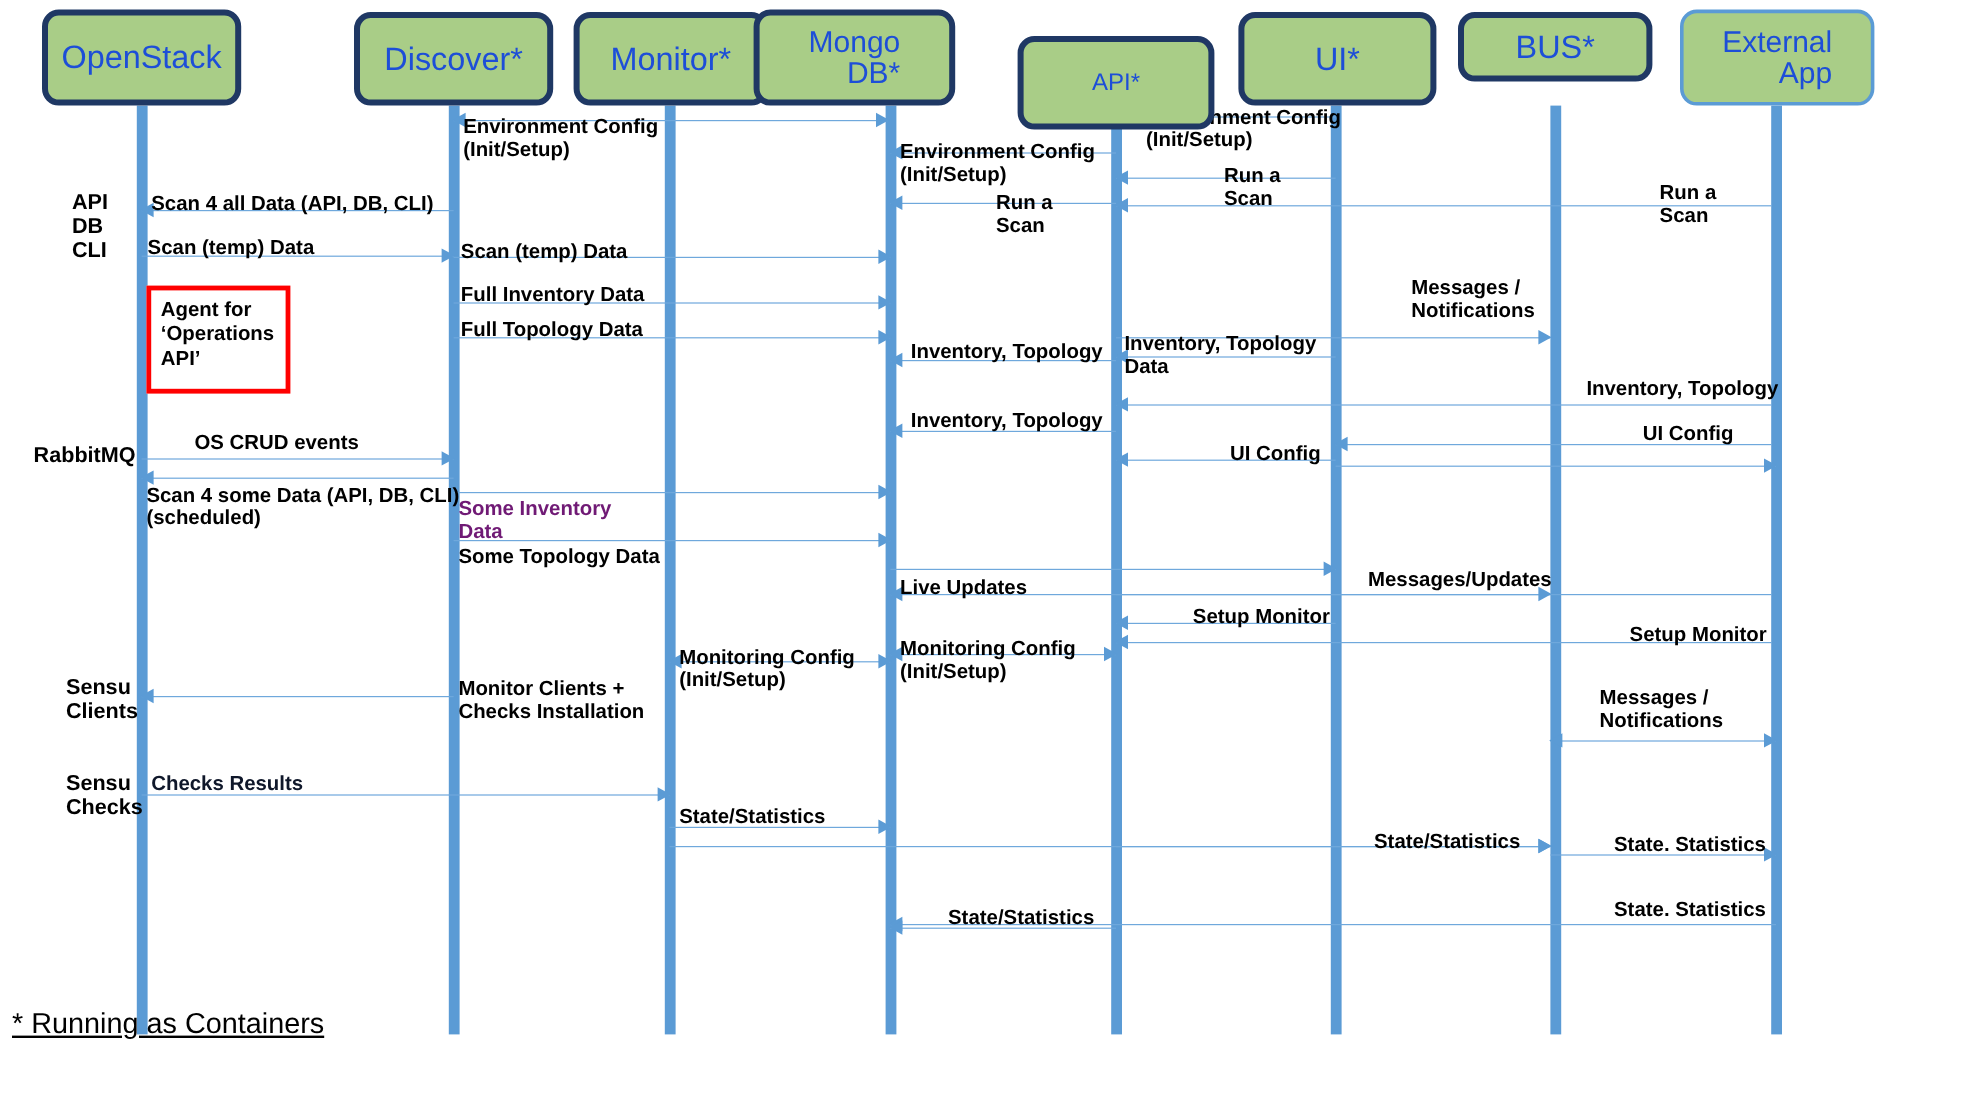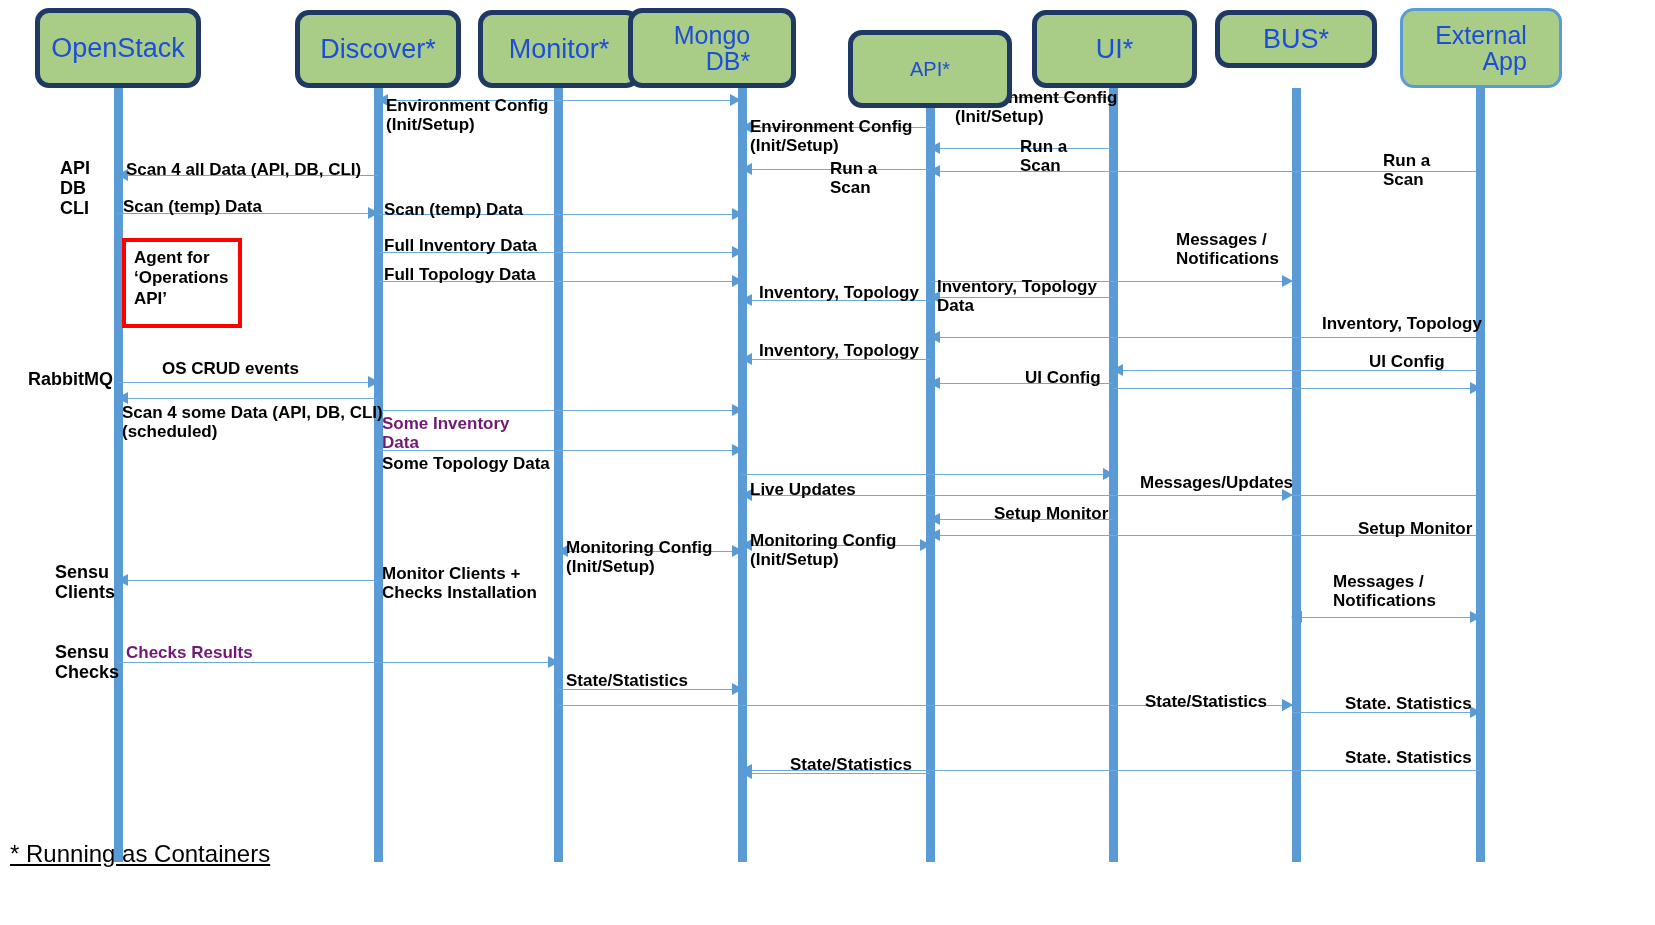--- a/index.html
+++ b/index.html
@@ -195,21 +195,21 @@
     <div class="msg-label" style="left: 382px; top: 414px; font-size: 17px; color: #701a75;">Some Inventory<br>Data</div>
     <div class="msg-label" style="left: 382px; top: 454px; font-size: 17px; color: rgb(0, 0, 0);">Some Topology  Data</div>
     <div class="msg-label" style="left: 750px; top: 457px; font-size: 17px; color: rgb(0, 0, 0); margin-top: 23px;">Live Updates</div>
     <div class="msg-label" style="left: 1140px; top: 473px; font-size: 17px; color: rgb(0, 0, 0);">Messages/Updates</div>
     <div class="msg-label" style="left: 994px; top: 504px; font-size: 17px; color: rgb(0, 0, 0);">Setup Monitor</div>
     <div class="msg-label" style="left: 1358px; top: 519px; font-size: 17px; color: rgb(0, 0, 0);">Setup Monitor</div>
     <div class="msg-label" style="left: 566px; top: 538px; font-size: 17px; color: rgb(0, 0, 0);">Monitoring  Config<br>(Init/Setup)</div>
     <div class="msg-label" style="left: 750px; top: 531px; font-size: 17px; color: rgb(0, 0, 0);">Monitoring  Config<br>(Init/Setup)</div>
     <div class="msg-label" style="left: 382px; top: 564px; font-size: 17px; color: rgb(0, 0, 0);">Monitor Clients +<br>Checks Installation</div>
     <div class="msg-label" style="left: 1333px; top: 572px; font-size: 17px; color: rgb(0, 0, 0);">Messages /<br>Notifications</div>
-    <div class="msg-label" style="left: 126px; top: 643px; font-size: 17px; color: #701a75;">Checks Results</div>
+    <div class="msg-label" style="left: 126px; top: 643px; font-size: 17px; color: #0f172a;">Checks Results</div>
     <div class="msg-label" style="left: 566px; top: 671px; font-size: 17px; color: rgb(0, 0, 0);">State/Statistics</div>
     <div class="msg-label" style="left: 1145px; top: 692px; font-size: 17px; color: rgb(0, 0, 0);">State/Statistics</div>
     <div class="msg-label" style="left: 1345px; top: 694px; font-size: 17px; color: rgb(0, 0, 0);">State. Statistics</div>
     <div class="msg-label" style="left: 1345px; top: 748px; font-size: 17px; color: rgb(0, 0, 0);">State. Statistics</div>
     <div class="msg-label" style="left: 790px; top: 755px; font-size: 17px; color: rgb(0, 0, 0);">State/Statistics</div>
     <div class="side-label" style="left: 60px; top: 158px; font-size: 18px; color: rgb(0, 0, 0);">API<br>DB<br>CLI</div>
     <div class="side-label" style="left: 28px; top: 369px; font-size: 18px; color: rgb(0, 0, 0);">RabbitMQ</div>
     <div class="side-label" style="left: 55px; top: 562px; font-size: 18px; color: rgb(0, 0, 0);">Sensu<br>Clients</div>
     <div class="side-label" style="left: 55px; top: 642px; font-size: 18px; color: rgb(0, 0, 0);">Sensu<br>Checks</div>
     <div class="actor-box" style="left: 35px; top: 8px; width: 166px; height: 80px; background: rgb(169, 205, 135); border-color: rgb(31, 56, 100); font-size: 27px;">

